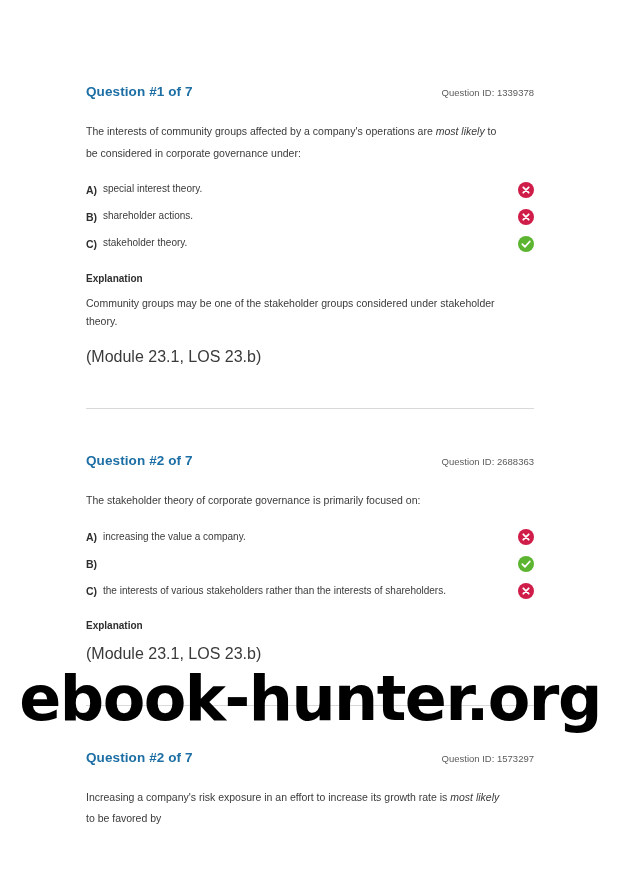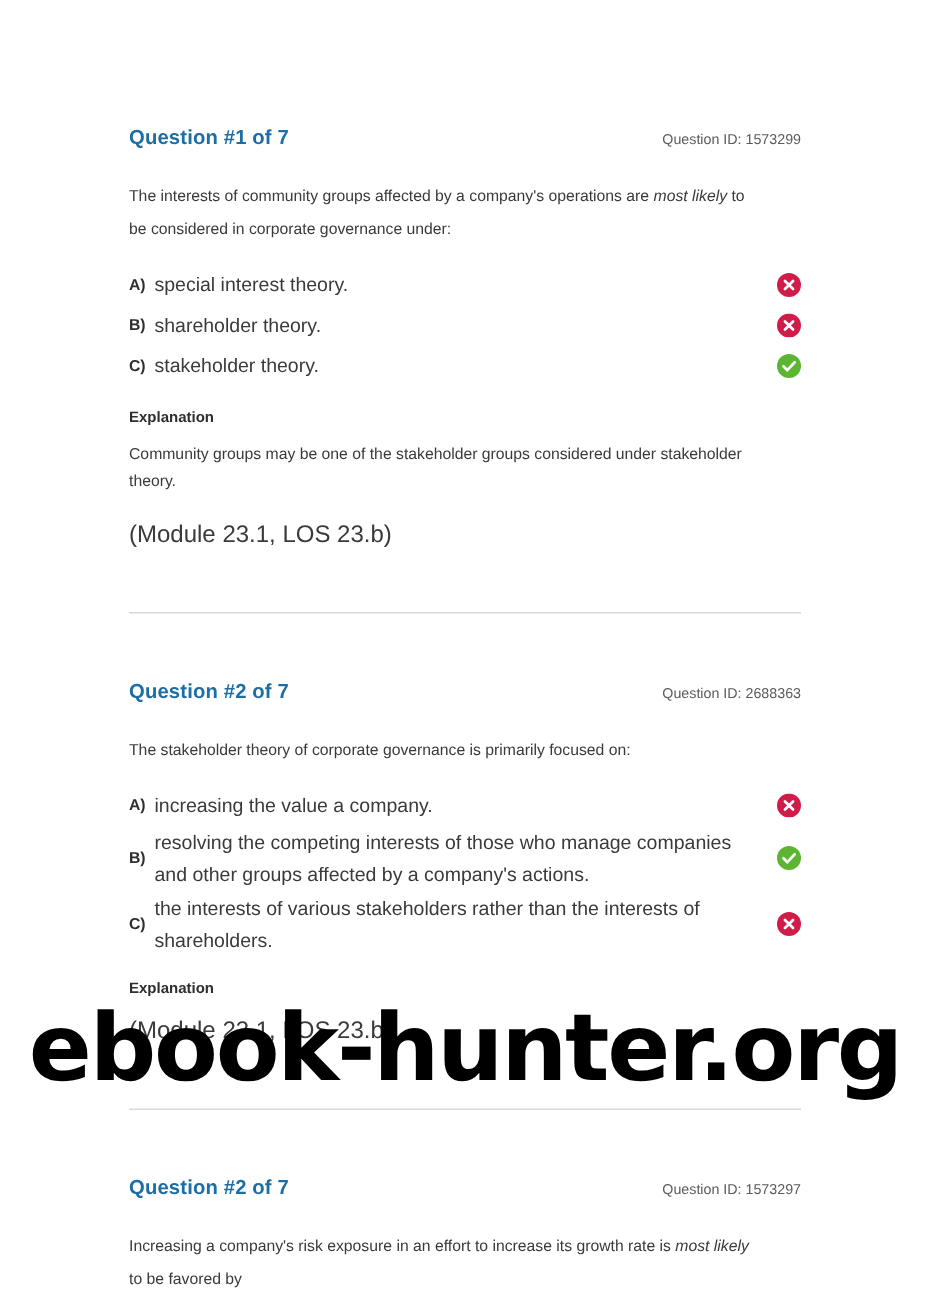--- a/index.html
+++ b/index.html
@@ -68,21 +68,21 @@
   }
   .opt-label {
     font-size: 10.5px;
     font-weight: bold;
     color: #2e2e2e;
     width: 17px;
     flex: 0 0 17px;
     text-align: left;
   }
   .opt-text {
-    font-size: 13px;
+    font-size: 10px;
     line-height: 1.62;
     color: #3a3a3a;
     flex: 1 1 auto;
     padding-right: 14px;
   }
   .opt-mark {
     flex: 0 0 16px;
     width: 16px;
     height: 16px;
     margin-left: auto;
@@ -133,38 +133,38 @@
   }
 </style>
 </head>
 <body>
 
 <div class="page">
 
   <section class="question-block">
     <div class="q-header">
       <h2 class="q-title">Question #1 of 7</h2>
-      <span class="q-id">Question ID: 1573299</span>
+      <span class="q-id">Question ID: 1339378</span>
     </div>
     <p class="q-stem"><span>The interests of community groups affected by a company's operations are </span><em>most likely</em><span> to be considered in corporate governance under:</span></p>
 
     <ul class="options">
       <li class="option">
         <span class="opt-label">A)</span>
         <span class="opt-text">special interest theory.</span>
         <span class="opt-mark">
           <svg width="16" height="16" viewBox="0 0 16 16">
               <circle cx="8" cy="8" r="8" fill="#d01c48"></circle>
               <path d="M5.3 5.3 L10.7 10.7 M10.7 5.3 L5.3 10.7" stroke="#ffffff" stroke-width="1.8" stroke-linecap="round"></path>
             </svg>
         </span>
       </li>
       <li class="option">
         <span class="opt-label">B)</span>
-        <span class="opt-text">shareholder theory.</span>
+        <span class="opt-text">shareholder actions.</span>
         <span class="opt-mark">
           <svg width="16" height="16" viewBox="0 0 16 16">
               <circle cx="8" cy="8" r="8" fill="#d01c48"></circle>
               <path d="M5.3 5.3 L10.7 10.7 M10.7 5.3 L5.3 10.7" stroke="#ffffff" stroke-width="1.8" stroke-linecap="round"></path>
             </svg>
         </span>
       </li>
       <li class="option">
         <span class="opt-label">C)</span>
         <span class="opt-text">stakeholder theory.</span>
@@ -197,21 +197,20 @@
         <span class="opt-text">increasing the value a company.</span>
         <span class="opt-mark">
           <svg width="16" height="16" viewBox="0 0 16 16">
               <circle cx="8" cy="8" r="8" fill="#d01c48"></circle>
               <path d="M5.3 5.3 L10.7 10.7 M10.7 5.3 L5.3 10.7" stroke="#ffffff" stroke-width="1.8" stroke-linecap="round"></path>
             </svg>
         </span>
       </li>
       <li class="option">
         <span class="opt-label">B)</span>
-        <span class="opt-text">resolving the competing interests of those who manage companies and other groups affected by a company's actions.</span>
         <span class="opt-mark">
           <svg width="16" height="16" viewBox="0 0 16 16">
               <circle cx="8" cy="8" r="8" fill="#5cb531"></circle>
               <path d="M4.3 8.2 L6.9 10.8 L11.8 5.5" stroke="#ffffff" stroke-width="1.8" fill="none" stroke-linecap="round" stroke-linejoin="round"></path>
             </svg>
         </span>
       </li>
       <li class="option">
         <span class="opt-label">C)</span>
         <span class="opt-text">the interests of various stakeholders rather than the interests of shareholders.</span>

